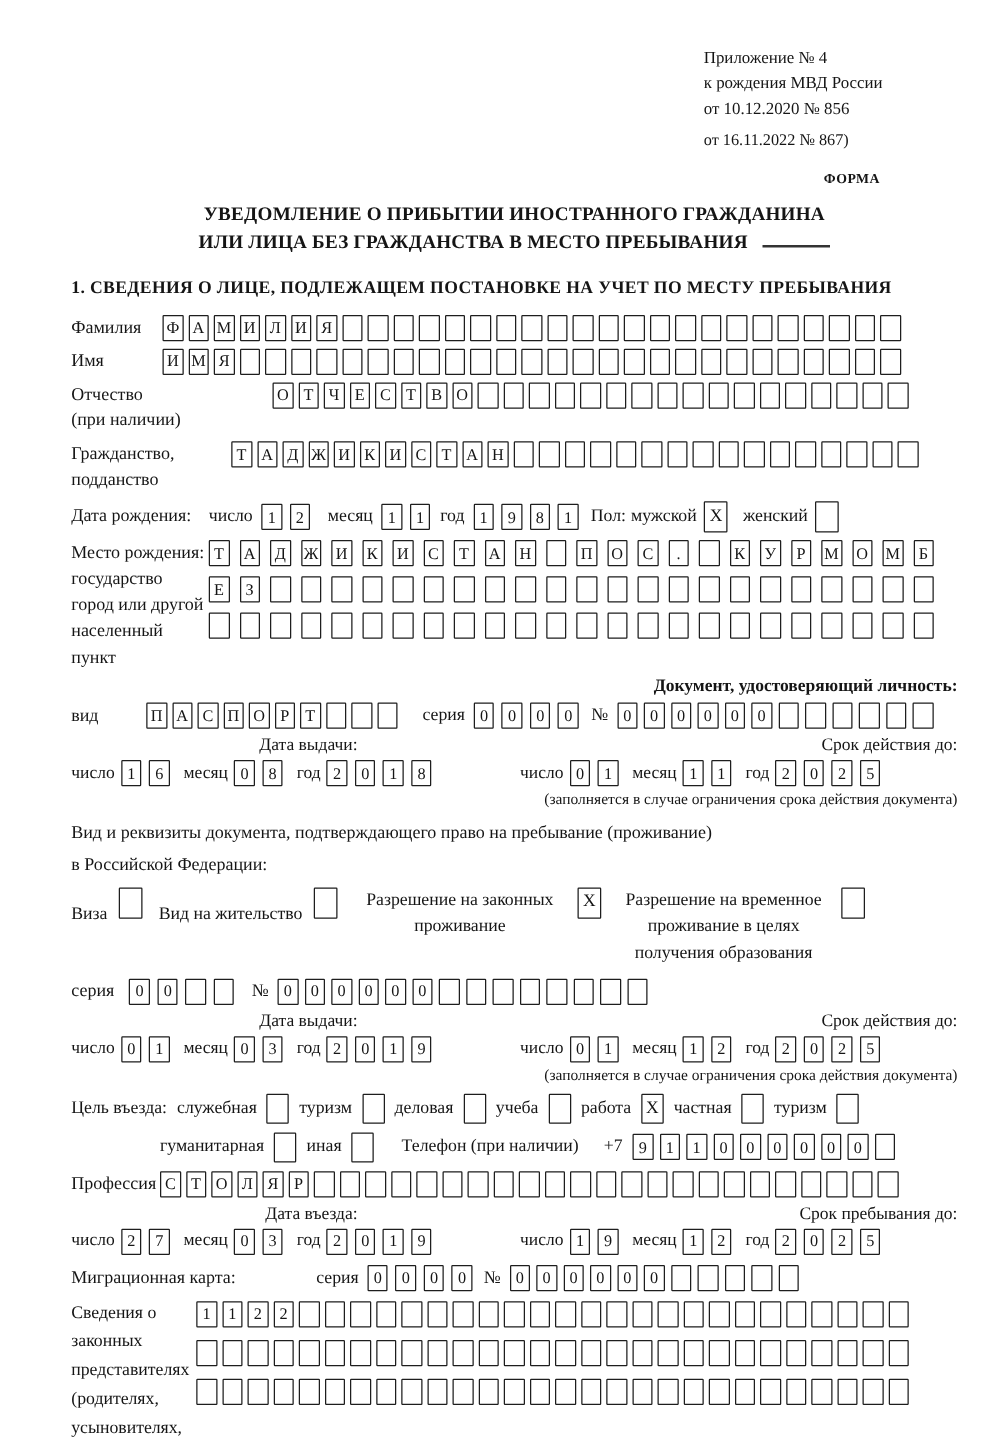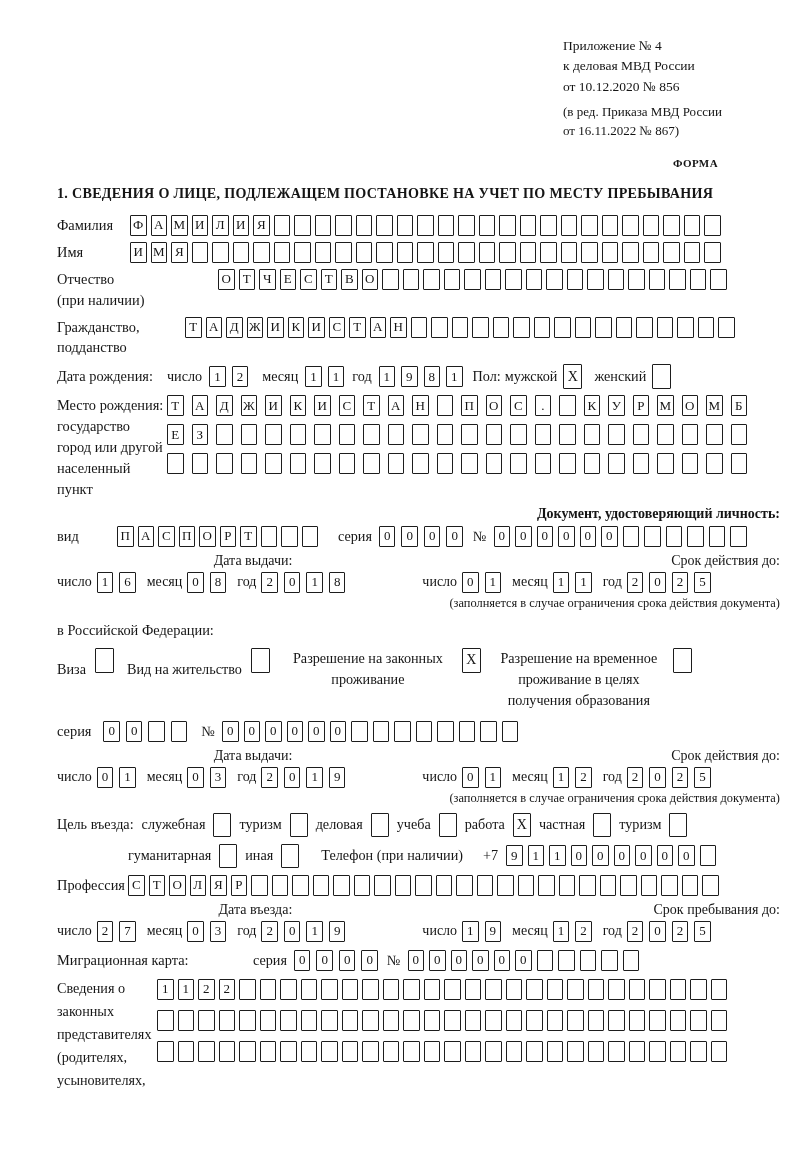--- a/index.html
+++ b/index.html
@@ -2,21 +2,21 @@
 <html><head>
 <meta charset="utf-8">
 <style>
   * { box-sizing: border-box; }
   html, body { margin: 0; padding: 0; }
   body {
     width: 800px; height: 1163px;
     background: #ffffff; color: #151515;
     font-family: "Liberation Serif", serif;
   }
-  .page { width: 800px; height: 1163px; padding: 36px 20px 10px 57px; overflow: hidden; }
+  .page { width: 800px; height: 1163px; padding: 36px 34px 10px 57px; overflow: hidden; }
 
   
   .annex { margin-left: 506px; font-size: 13.5px; line-height: 1.5; }
   .annex-edit { margin-top: 5px; font-size: 13px; line-height: 1.5; }
   .forma { font-weight: bold; text-align: right; margin: 16px 62px 0 0; font-size: 11px; letter-spacing: .4px; }
   .title { text-align: center; font-weight: bold; font-size: 15.3px; margin-top: 12px; line-height: 1.45; letter-spacing: .2px; }
   .blank-line { display: inline-block; width: 54px; border-bottom: 2px solid #333; margin-left: 12px; }
   .section-heading { font-weight: bold; font-size: 14.1px; margin: 16px 0 13px; letter-spacing: .3px; }
 
   
@@ -76,30 +76,35 @@
   .rep { display: flex; align-items: flex-start; margin-top: 2px; }
   .rep-labels { width: 100px; flex: none; font-size: 14.2px; line-height: 1.62; }
 </style>
 </head>
 <body>
 
 <div class="page">
 
   <div class="annex">
     <div>Приложение № 4</div>
-    <div>к деловая МВД России</div>
+    <div>к рождения МВД России</div>
     <div>от 10.12.2020 № 856</div>
     <div class="annex-edit">
-      <div>(в ред. Приказа МВД России</div>
       <div>от 16.11.2022 № 867)</div>
     </div>
   </div>
 
   <div class="forma">ФОРМА</div>
 
+  <div class="title">
+    <div>УВЕДОМЛЕНИЕ О ПРИБЫТИИ ИНОСТРАННОГО ГРАЖДАНИНА</div>
+    <div>
+      <span>ИЛИ ЛИЦА БЕЗ ГРАЖДАНСТВА В МЕСТО ПРЕБЫВАНИЯ</span><span class="blank-line"></span>
+    </div>
+  </div>
 
   <div class="section-heading">1. СВЕДЕНИЯ О ЛИЦЕ, ПОДЛЕЖАЩЕМ ПОСТАНОВКЕ НА УЧЕТ ПО МЕСТУ ПРЕБЫВАНИЯ</div>
 
   <div class="frow">
     <span class="flabel w-name">Фамилия</span>
     <span class="cells">
         <span class="cell">Ф</span>
         <span class="cell">А</span>
         <span class="cell">М</span>
         <span class="cell">И</span>
@@ -436,20 +441,21 @@
             <span class="cell">2</span>
             <span class="cell">0</span>
             <span class="cell">2</span>
             <span class="cell">5</span>
           </span>
       </div>
     </div>
   </div>
   <div class="note">(заполняется в случае ограничения срока действия документа)</div>
 
+  <div class="intro">Вид и реквизиты документа, подтверждающего право на пребывание (проживание)</div>
   <div class="intro">в Российской Федерации:</div>
 
   <div class="opts">
     <span class="opt">
       <span class="opt-label single">Виза</span>
       <span class="checkbox">
           <span class="cell"></span>
         </span>
     </span>
     <span class="opt">

